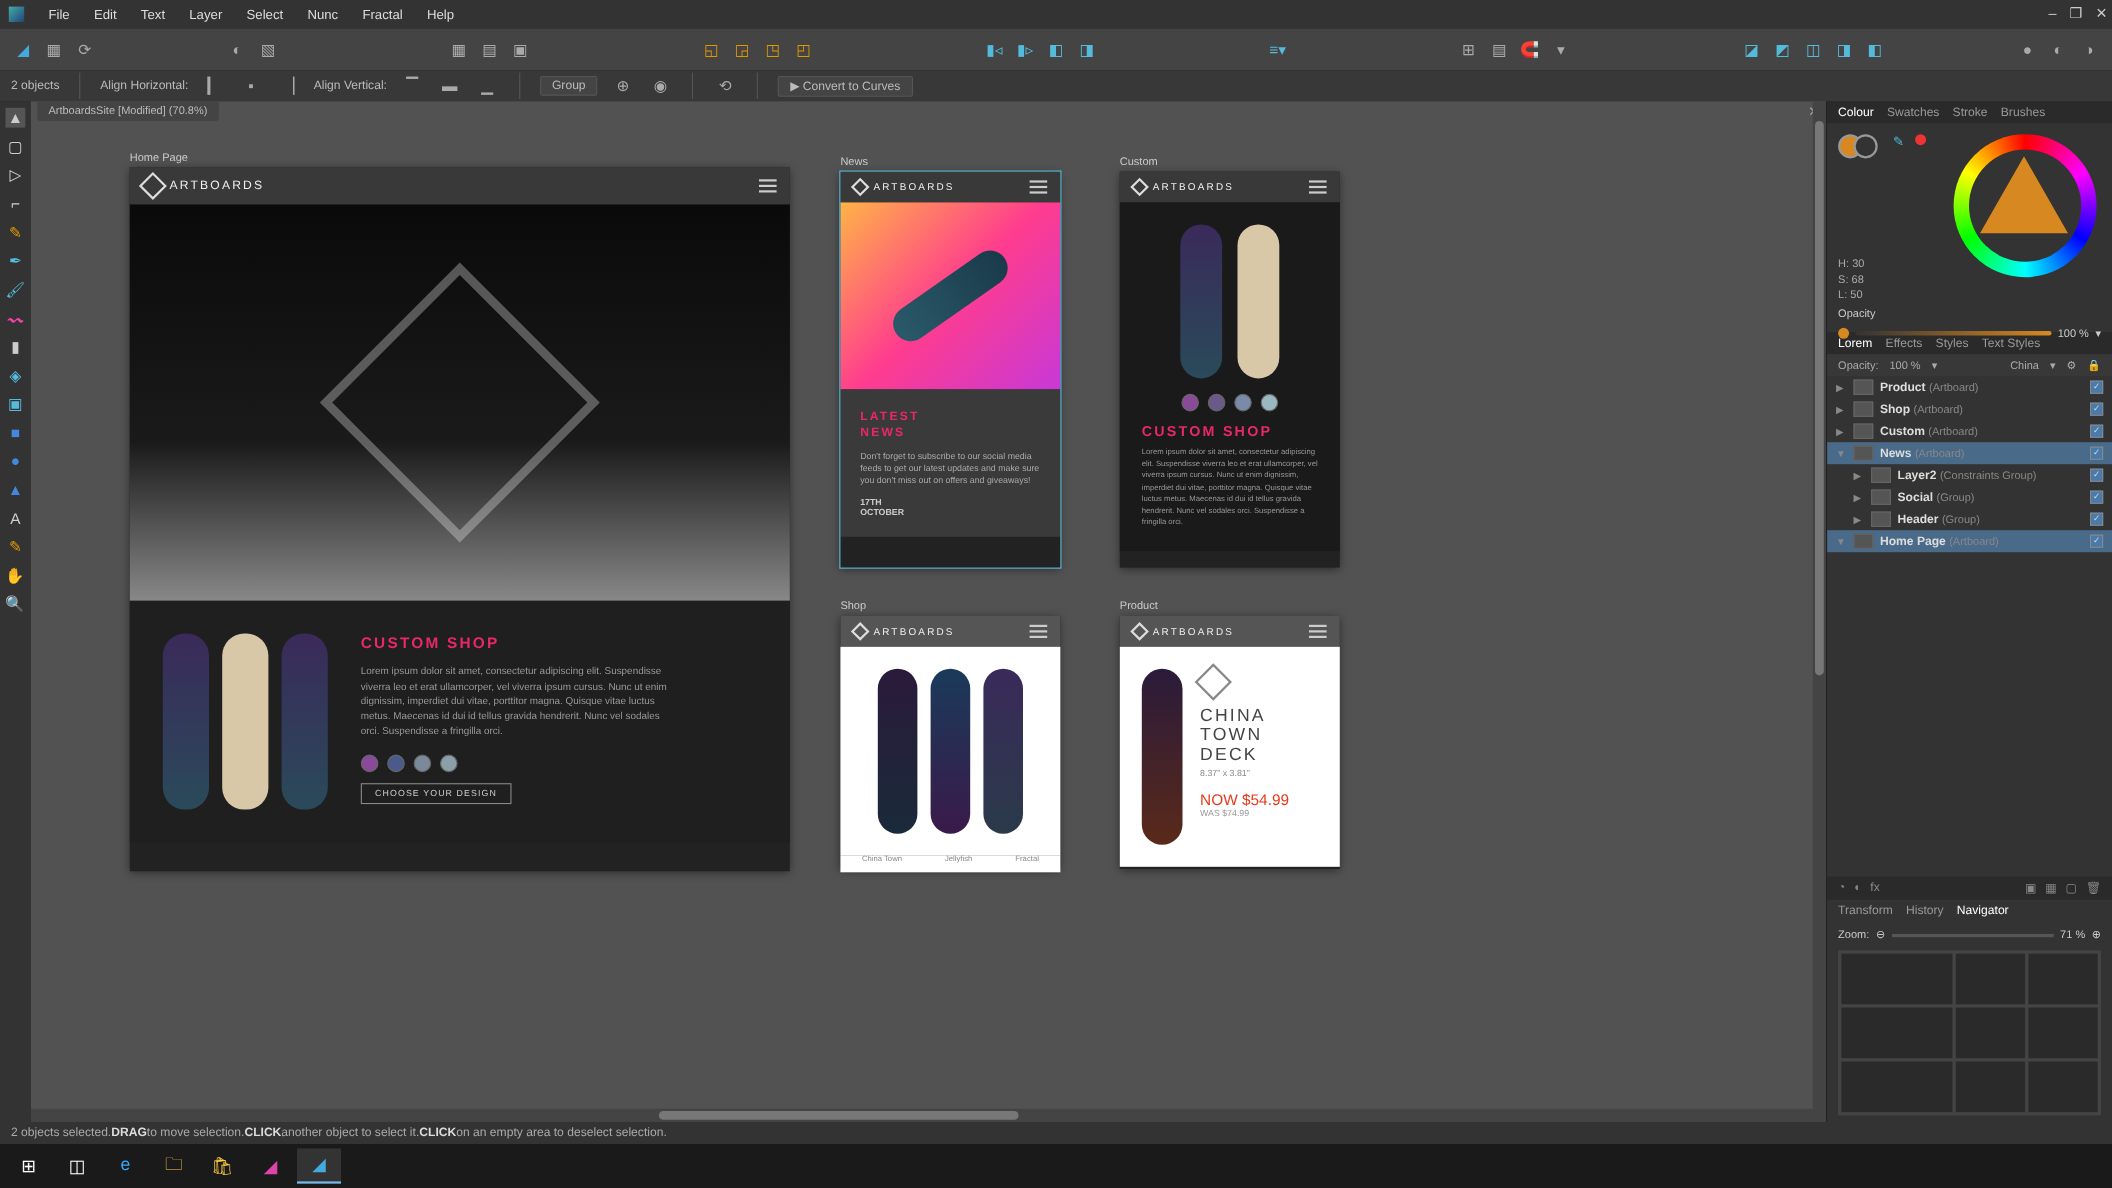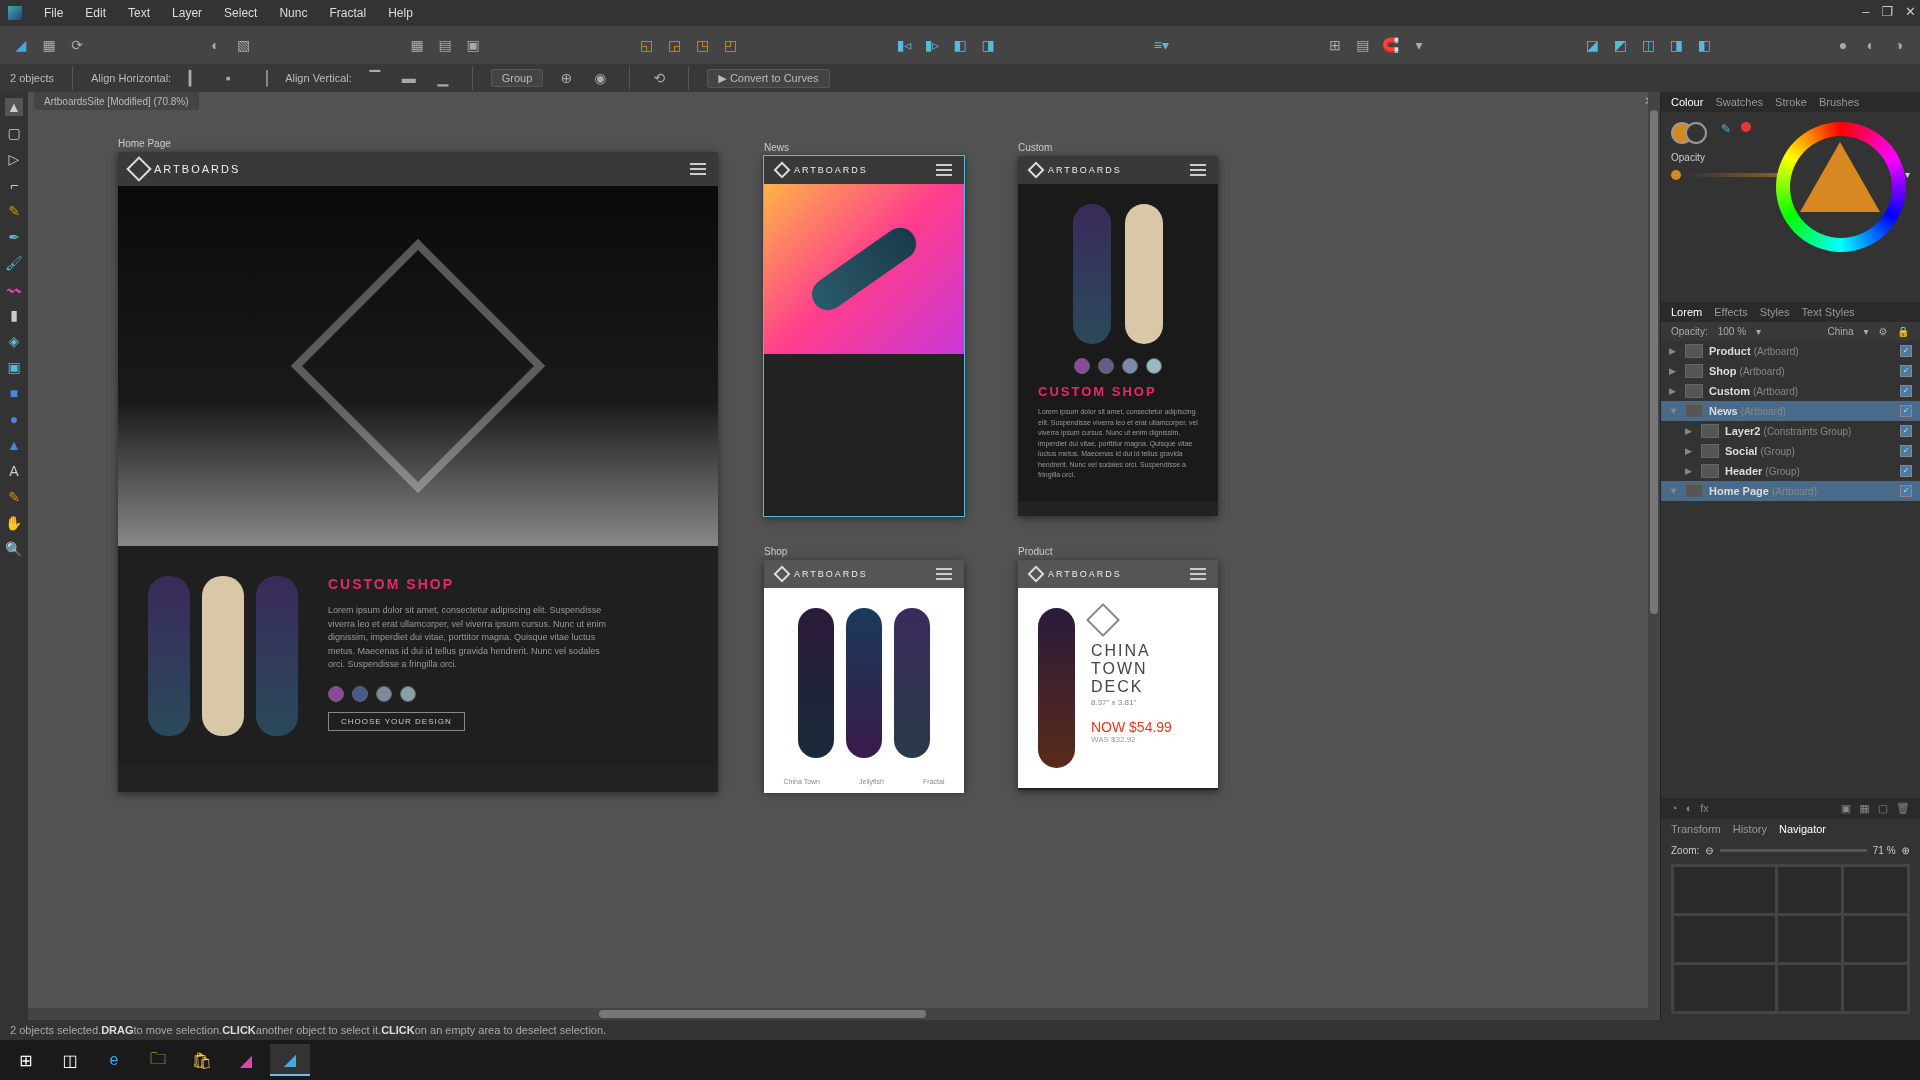--- a/index.html
+++ b/index.html
@@ -269,20 +269,27 @@
             </div>
           <div class="hamb">
               <span></span>
               <span></span>
               <span></span>
             </div>
         </div>
         <div class="news-hero">
             <div class="news-board"></div>
           </div>
+        <div class="news-body">
+          <h4 style="white-space:pre-line">LATEST
+NEWS</h4>
+          <p>Don't forget to subscribe to our social media feeds to get our latest updates and make sure you don't miss out on offers and giveaways!</p>
+          <div class="news-date" style="white-space:pre-line">17TH
+OCTOBER</div>
+        </div>
       </div>
 
       <div class="artboard-label" style="left:990px;top:28px">Custom</div>
       <div class="artboard" style="left:990px;top:42px;width:200px;height:360px">
         <div class="mock-header" style="height:28px">
           <div class="mock-logo" style="font-size:9px">
               <div class="dia" style="width:12px;height:12px"></div>
               <span><b>ART</b>BOARDS</span>
             </div>
           <div class="hamb">
@@ -346,21 +353,21 @@
             </div>
         </div>
         <div class="prod-body">
           <div class="prod-board"></div>
           <div class="prod-info">
             <div style="width:24px;height:24px;border:2px solid #888;transform:rotate(45deg);margin-bottom:10px"></div>
             <h4 style="white-space:pre-line">CHINA TOWN
 DECK</h4>
             <div class="dim">8.37" x 3.81"</div>
             <div class="price">NOW $54.99</div>
-            <div class="was">WAS $32.92</div>
+            <div class="was">WAS $74.99</div>
           </div>
         </div>
       </div>
 
     </div>
     <div class="hscroll">
         <div class="hscroll-thumb"></div>
       </div>
     <div class="vscroll">
         <div class="vscroll-thumb"></div>
@@ -377,20 +384,25 @@
     </div>
     <div class="colour-panel">
       <div class="swatch-circles">
         <span style="background:#d88820;border:2px solid #999"></span>
         <span style="background:#333;border:2px solid #999;margin-left:-8px"></span>
       </div>
       <span style="position:absolute;top:10px;left:60px;color:#5bd">✎</span>
       <span style="position:absolute;top:10px;left:80px;width:10px;height:10px;background:#e33;border-radius:50%"></span>
       <div class="colwheel"></div>
       <div class="tri"></div>
+      <div class="hsl">
+        <div>H: 30</div>
+        <div>S: 68</div>
+        <div>L: 50</div>
+      </div>
       <div style="font-size:10px;margin-top:4px">Opacity</div>
       <div class="opacity-row">
         <span style="width:10px;height:10px;background:#d88820;border-radius:50%"></span>
         <div class="op-slider"></div>
         <span>100 %</span>
         <span>▾</span>
       </div>
     </div>
 
     <div class="panel-tabs">

